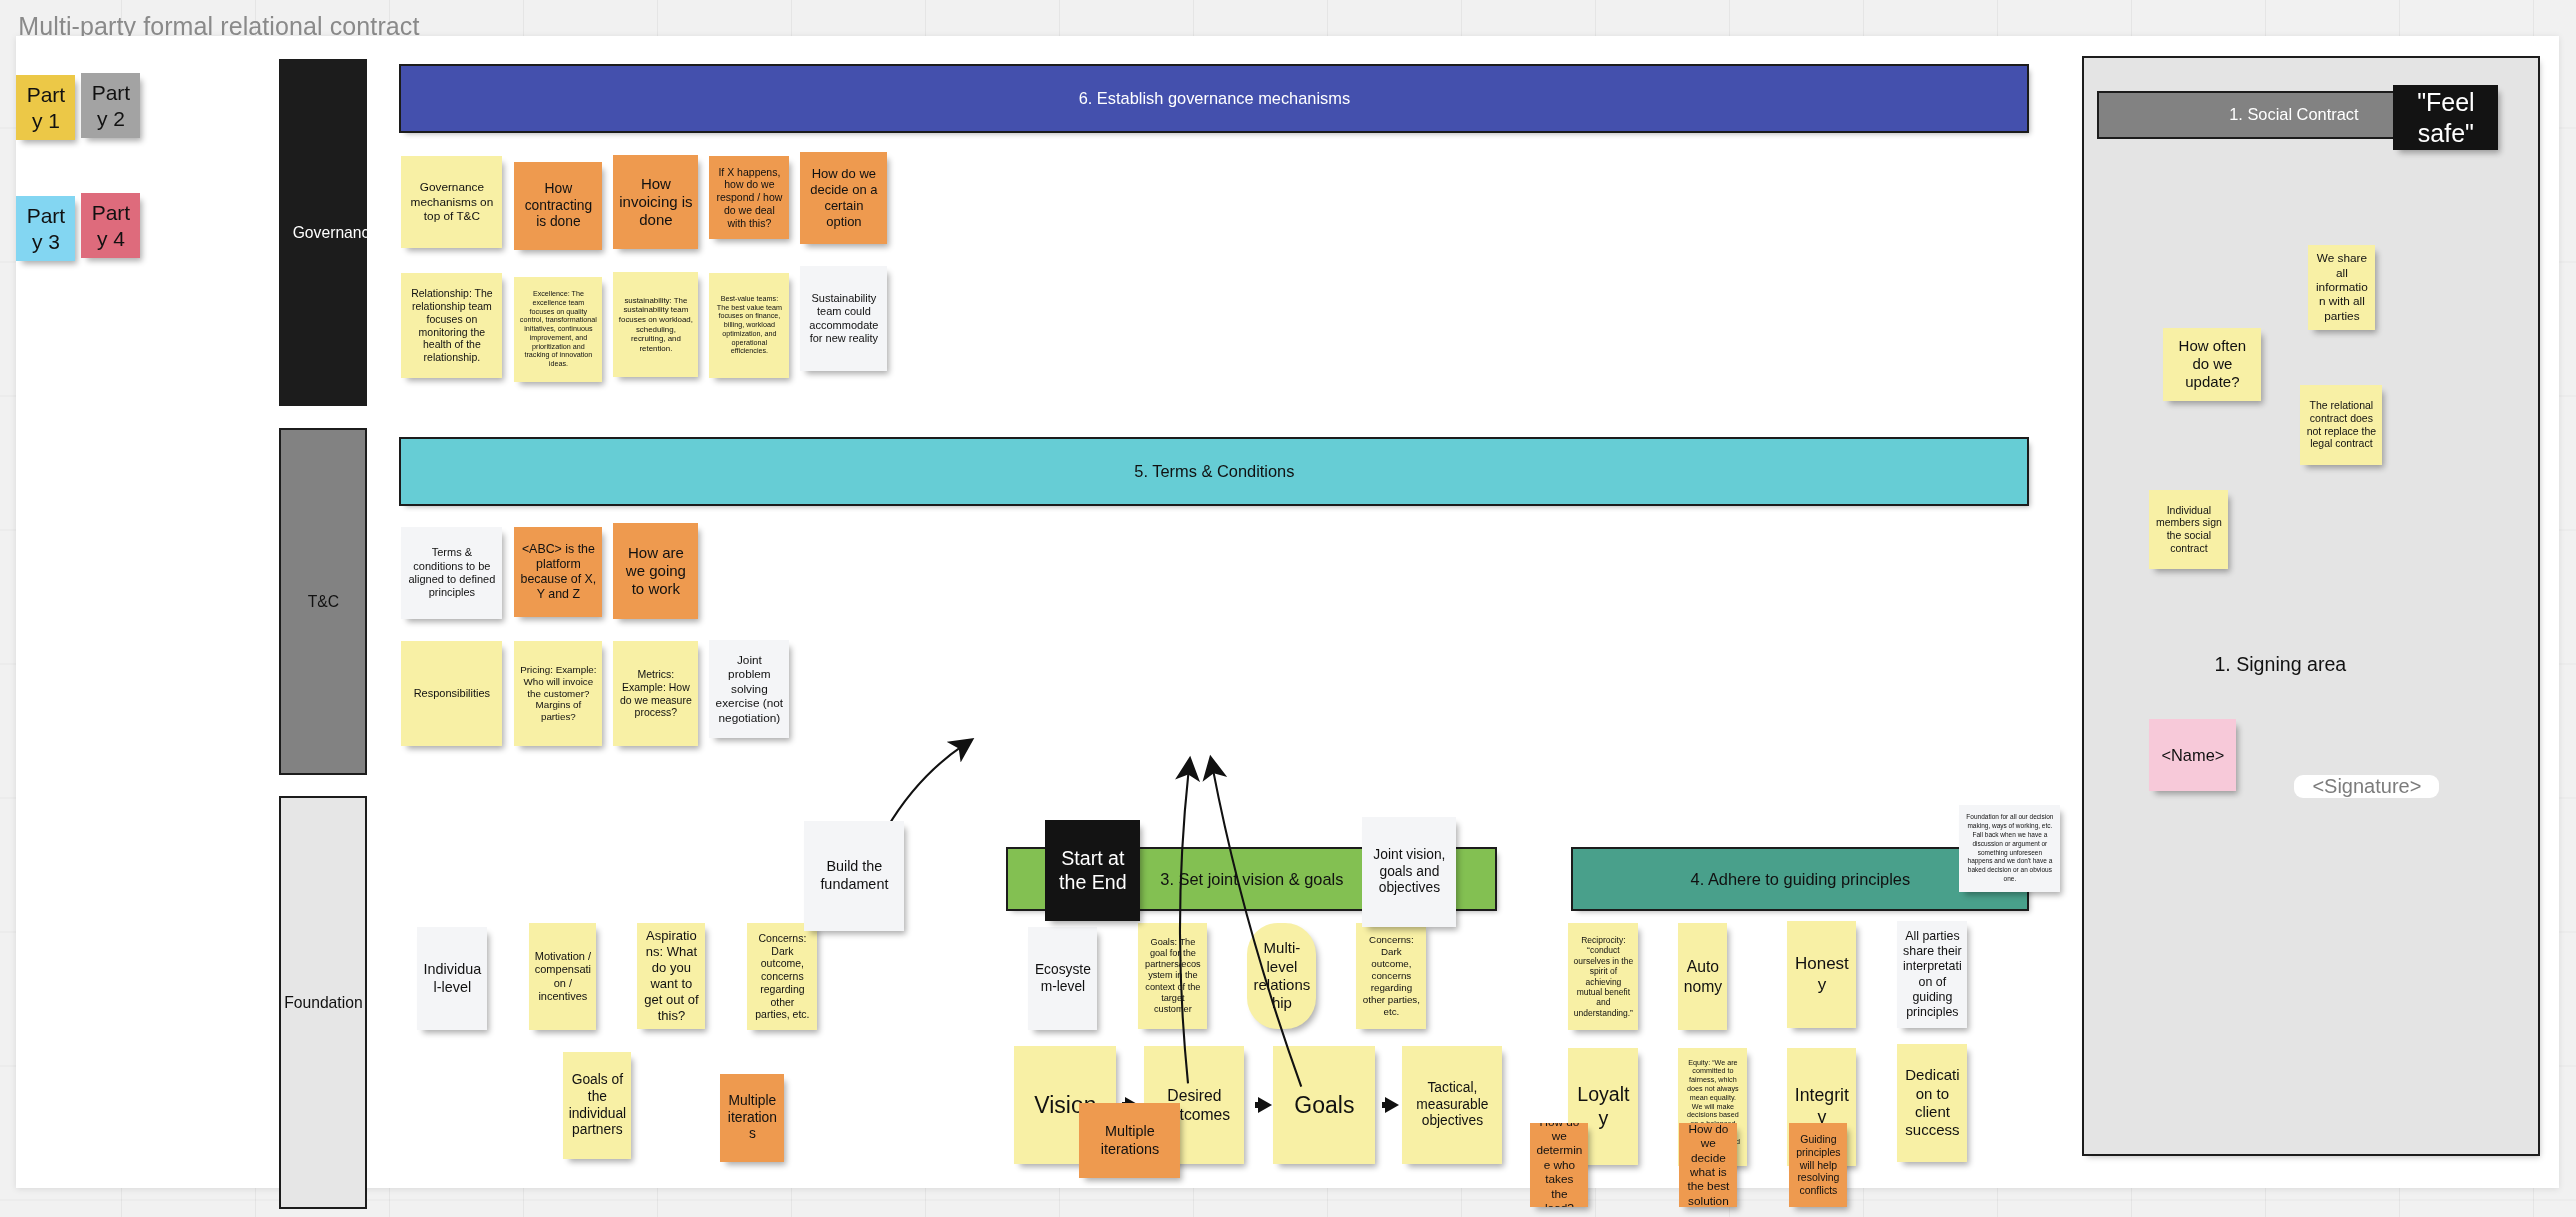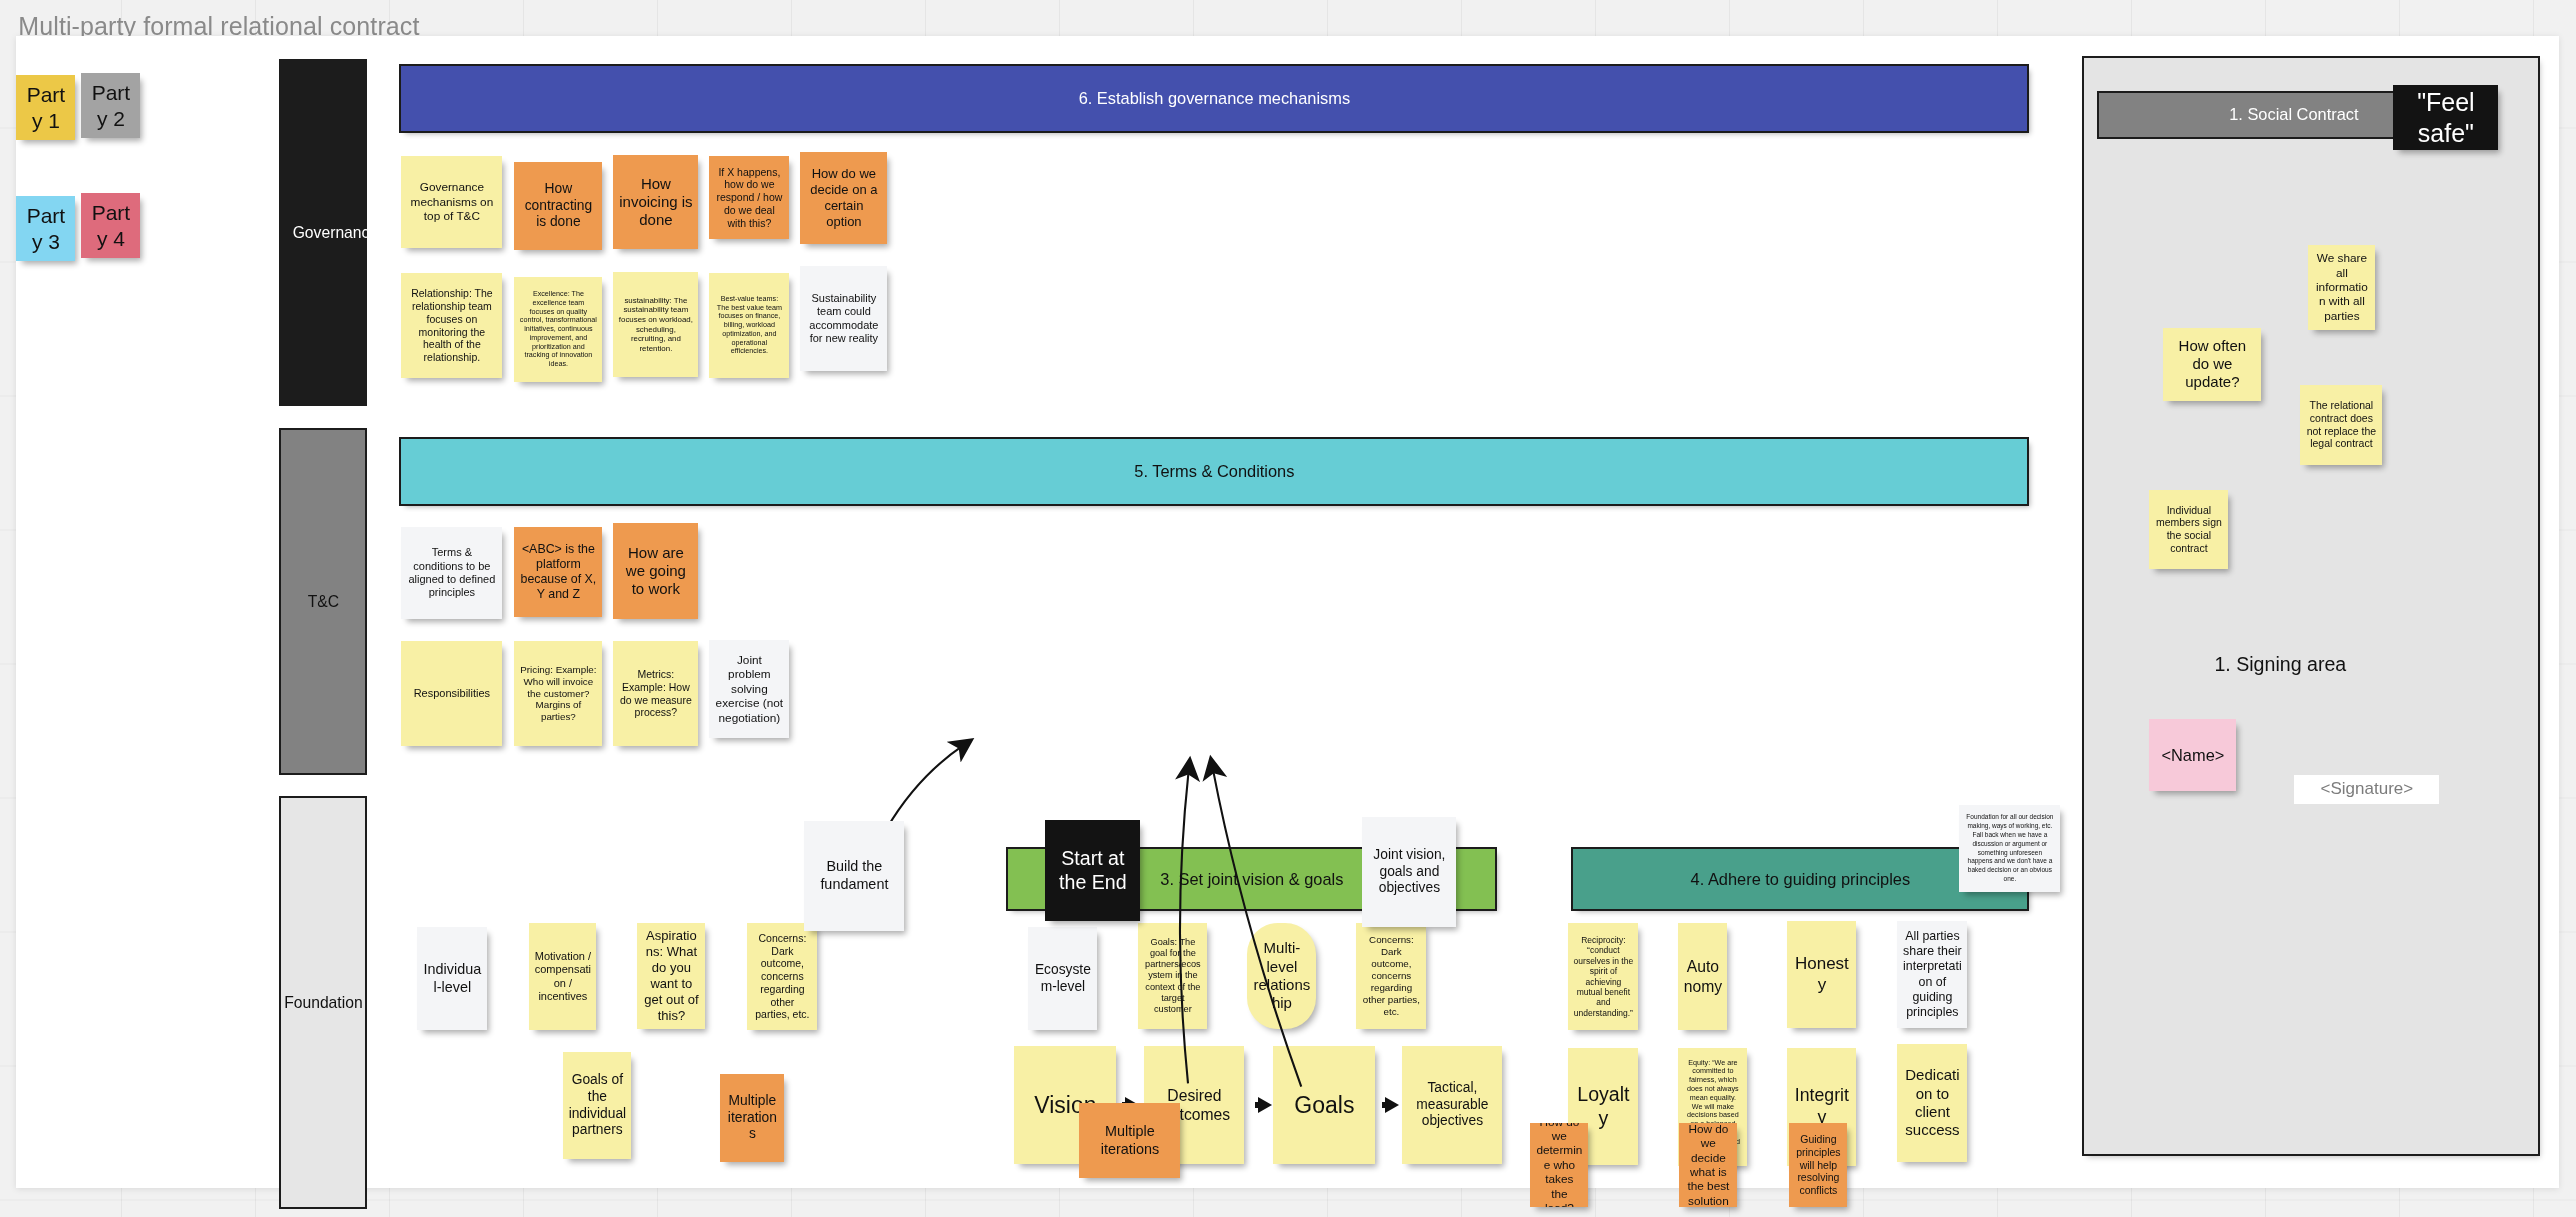--- a/index.html
+++ b/index.html
@@ -211,21 +211,21 @@
 
     <div class="note yellow" style="left:224px;top:187px;width:67px;height:85px;font-size:11.8px;">We share all information with all parties</div>
     <div class="note yellow" style="left:79px;top:270px;width:98px;height:73px;font-size:15px;">How often do we update?</div>
     <div class="note yellow" style="left:216px;top:327px;width:82px;height:80px;font-size:10.5px;">The relational contract does not replace the legal contract</div>
     <div class="note yellow" style="left:65px;top:432px;width:79px;height:79px;font-size:10.5px;">Individual members sign the social contract</div>
 
     <div style="position:absolute;left:130px;top:595px;font-size:19.6px;color:#111;white-space:nowrap;">1. Signing area</div>
 
     <div class="note pink" style="left:65px;top:661px;width:87px;height:72px;font-size:16.4px;">&lt;Name&gt;</div>
 
-    <div style="position:absolute;left:210px;top:717px;width:145px;height:29px;background:#fff;display:flex;align-items:center;justify-content:center;font-size:17px;color:#7c7c7c;">&lt;Signature&gt;</div>
+    <div style="position:absolute;left:210px;top:717px;width:145px;height:23px;background:#fff;display:flex;align-items:center;justify-content:center;font-size:20px;color:#7c7c7c;border-radius:9px;">&lt;Signature&gt;</div>
   </div>
 
   <svg class="overlay" viewBox="0 0 3884 1760">
     <defs>
       <marker id="ah" markerWidth="13" markerHeight="13" refX="5" refY="6" orient="auto">
         <path d="M0,0 L12,6 L0,12 L3,6 Z" fill="#111"></path>
       </marker>
     </defs>
 
     <path d="M 1272,1350 C 1300,1250 1350,1150 1445,1085" stroke="#111" stroke-width="3.2" fill="none" marker-end="url(#ah)"></path>

